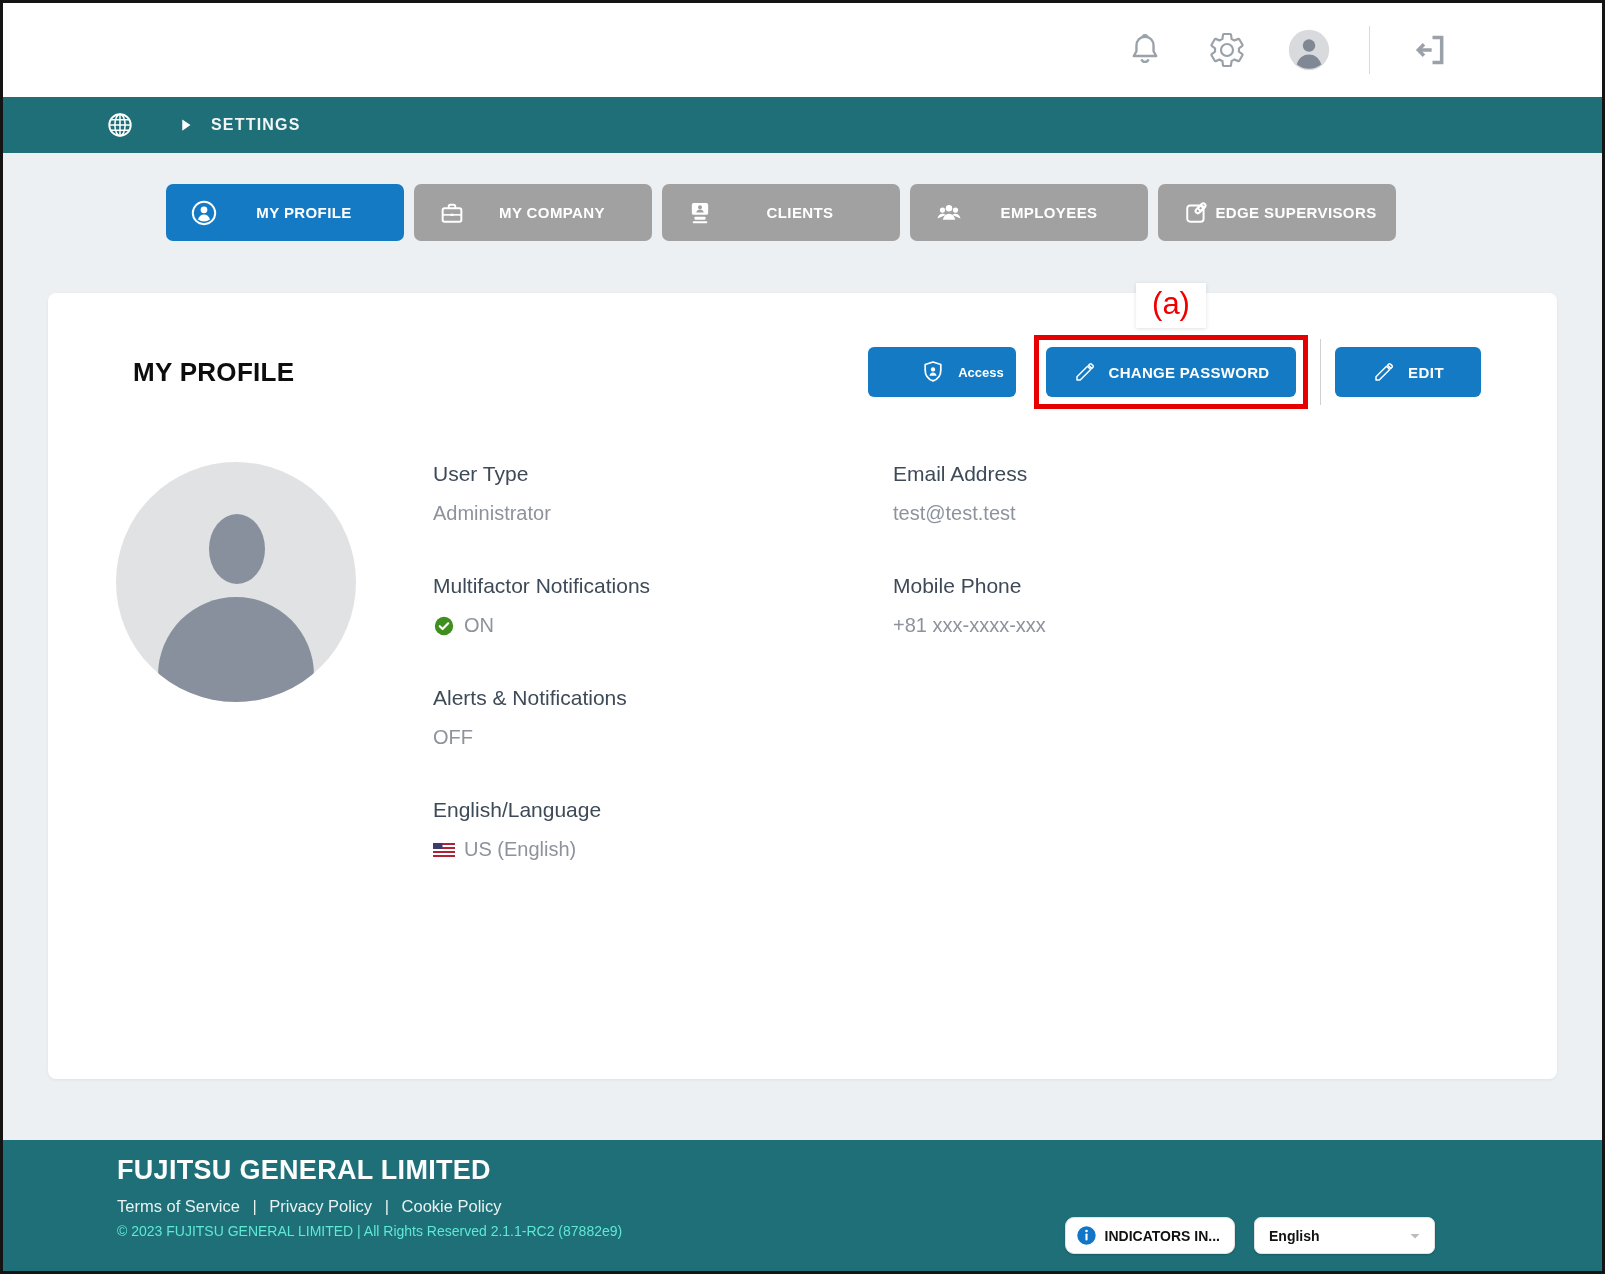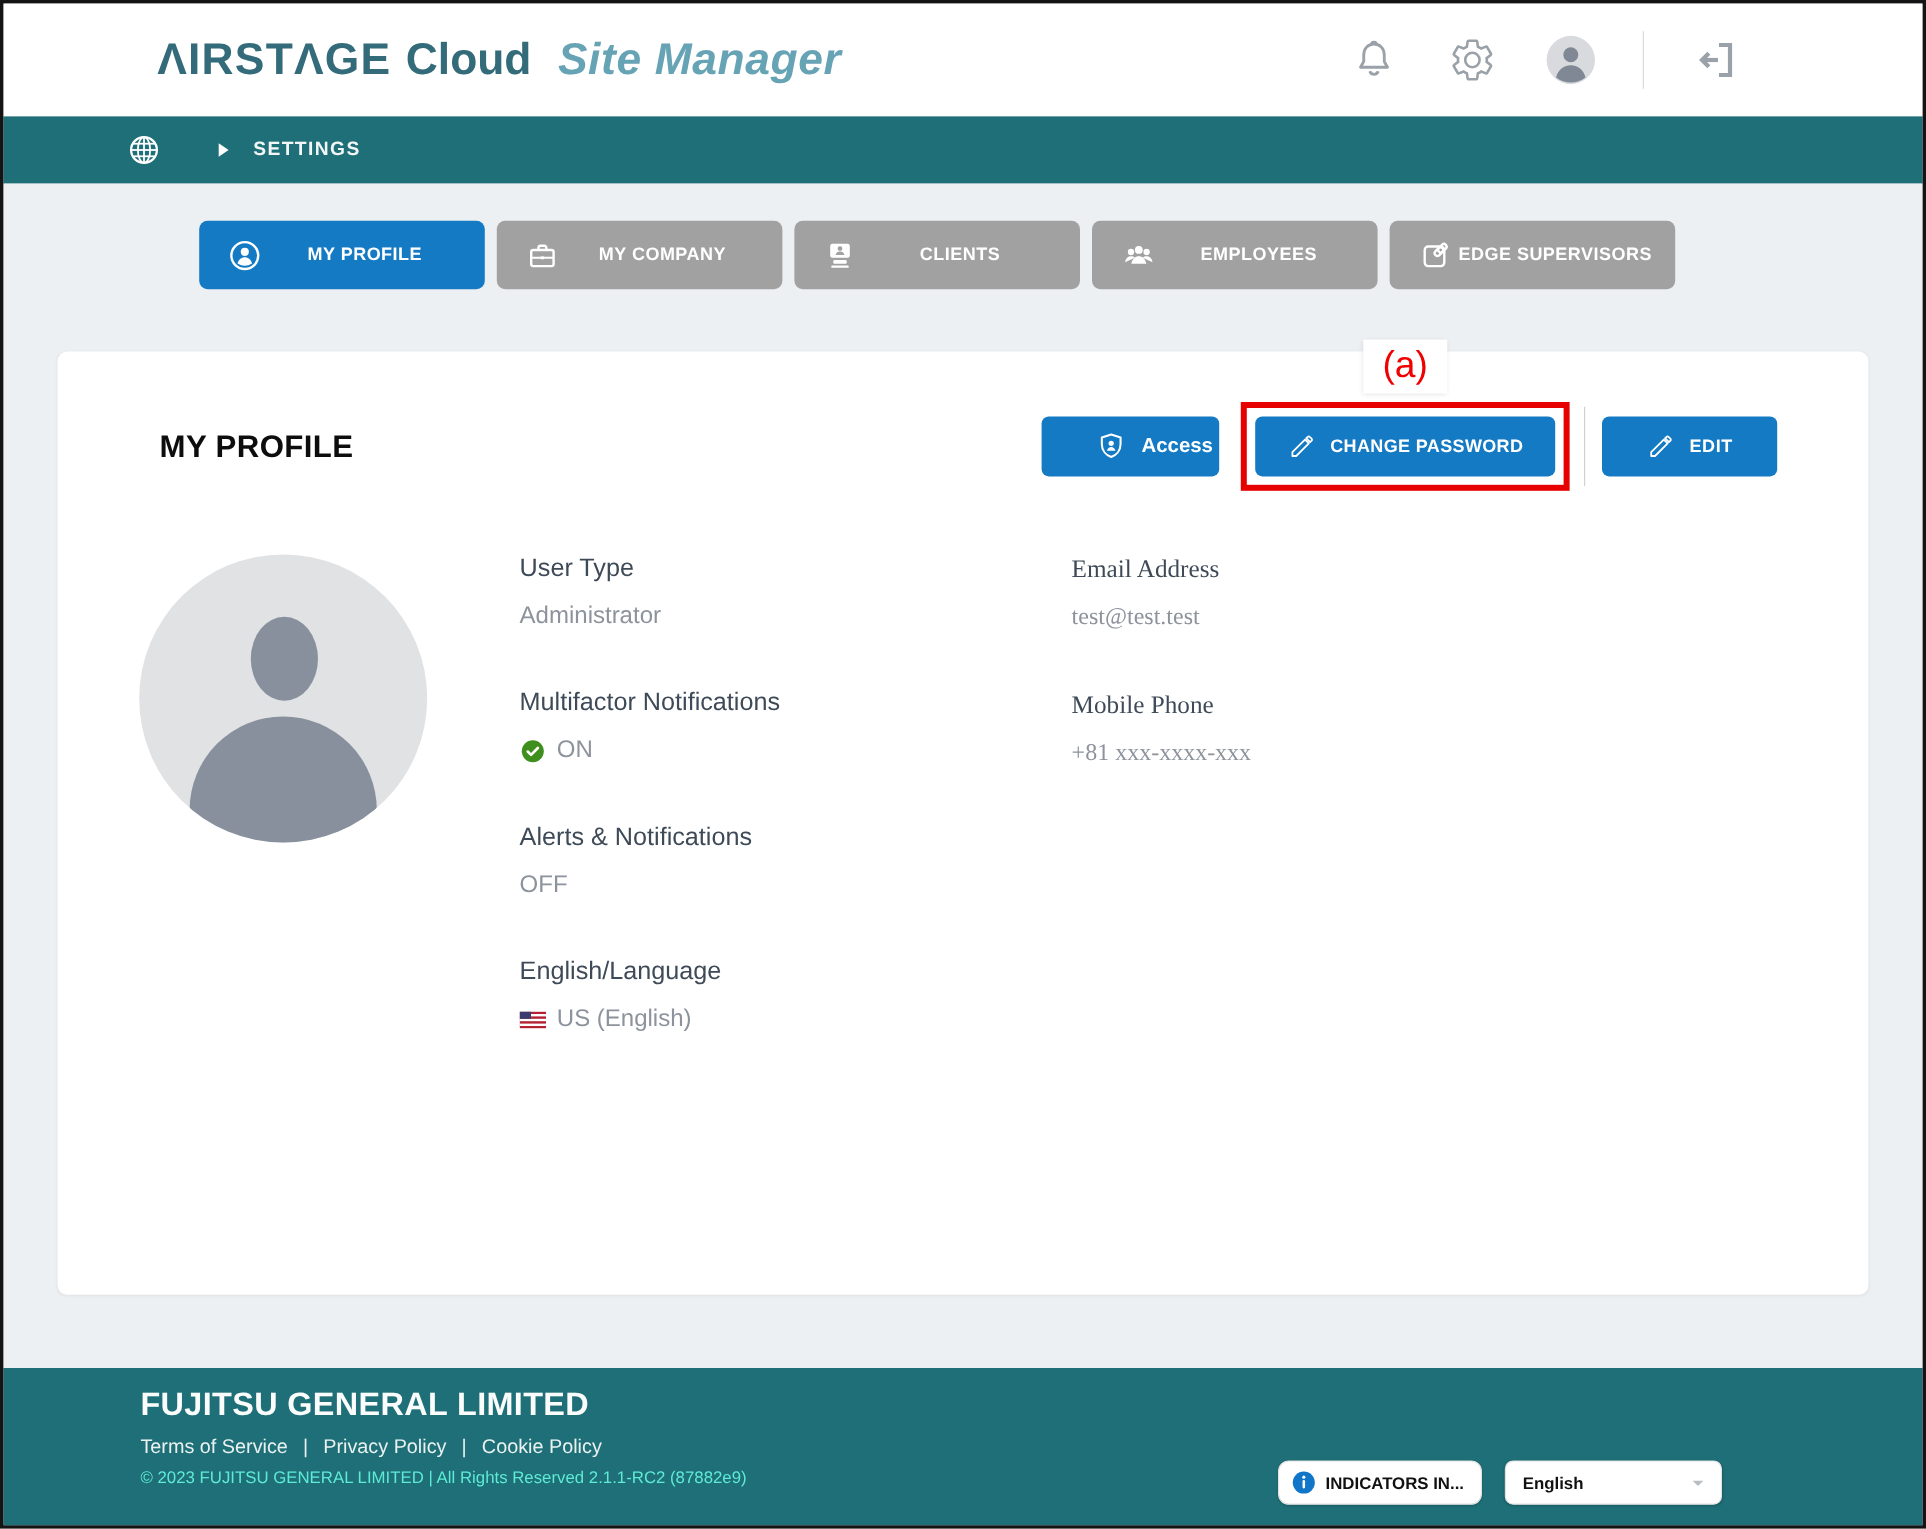--- a/index.html
+++ b/index.html
@@ -31,38 +31,38 @@
   .tab { width:238px; height:57px; border-radius:7px; background:#a1a1a1; color:#fff; display:flex; align-items:center; padding:0 14px 0 24px; cursor:pointer; }
   .tab.active { background:#147ac4; }
   .tab .tab-label { flex:1; text-align:center; font-size:15px; font-weight:700; letter-spacing:0.4px; }
 
   
   .card { position:relative; margin:52px 45px 0 45px; height:786px; background:#ffffff; border-radius:8px; box-shadow:0 1px 3px rgba(0,0,0,0.06); padding:42px 40px 0 40px; }
   .card-header { display:flex; align-items:center; }
   .card-title { font-size:26px; font-weight:700; color:#0d0d0d; margin-left:45px; letter-spacing:0.3px; }
   .header-buttons { margin-left:auto; display:flex; align-items:center; margin-right:36px; }
   .btn { height:50px; background:#147ac4; border:none; border-radius:6px; color:#fff; font-family:"Liberation Sans",sans-serif; font-weight:700; display:flex; align-items:center; justify-content:center; gap:12px; cursor:pointer; }
-  .btn-access { width:148px; font-size:17px;padding-left:40px; }
+  .btn-access { width:148px; font-size:13px;padding-left:40px; }
   .btn-change { width:250px; font-size:15px; letter-spacing:0.3px; }
   .btn-edit { width:146px; font-size:15px; letter-spacing:0.5px; }
 
   .anno-wrap { position:relative; border:5px solid #e60000; padding:7px; margin-left:18px; }
   .anno-label { position:absolute; bottom:calc(100% + 12px); left:50%; transform:translateX(-50%); background:#ffffff; box-shadow:0 1px 4px rgba(0,0,0,0.12); padding:2px 16px 6px 16px; color:#f00000; font-size:31px; line-height:1.2; white-space:nowrap; }
   .btn-sep { width:1px; height:66px; background:#cfd2d5; margin:0 14px 0 12px; }
 
   
   .profile-row { display:flex; margin-top:53px; }
   .avatar-col { width:345px; padding-left:28px; flex-shrink:0; }
   .big-avatar { width:240px; height:240px; border-radius:50%; background:#e1e2e4; overflow:hidden; position:relative; }
   .big-avatar .head { position:absolute; left:93px; top:52px; width:56px; height:70px; border-radius:50%; background:#87909c; }
   .big-avatar .shoulders { position:absolute; left:42px; top:135px; width:156px; height:140px; border-radius:78px 78px 0 0; background:#87909c; }
 
   .fields-grid { display:flex; flex:1; }
   .fields-col-left { width:460px; }
-  .fields-col-right { flex:1;font-family:Liberation Serif, serif; }
+  .fields-col-right { flex:1; }
   .field-group { margin-bottom:49px; }
   .field-label { font-size:21px; color:#3e4a57; margin-bottom:16px; }
   .field-value { font-size:20px; color:#8d939c; display:flex; align-items:center; gap:9px; }
 
   
   .site-footer { height:131px; background:#1e6f77; flex-shrink:0; position:relative; padding:15px 0 0 114px; }
   .footer-company { color:#fbfdfc; font-size:27px; font-weight:700; letter-spacing:0.3px; }
   .footer-links { margin-top:11px; color:#e9f2f1; font-size:16.5px; }
   .footer-links .f-link { cursor:pointer; }
   .footer-links .f-sep { margin:0 8px; }
@@ -73,25 +73,20 @@
   .lang-select .chev { margin-left:auto; }
 
   svg { display:block; }
 </style>
 </head>
 <body>
 
 <div class="frame">
 
   <header class="topbar">
-    <div class="logo">
-      <span class="brand-main">ΛIRSTΛGE</span>
-      <span class="brand-cloud">Cloud</span>
-      <span class="brand-product">Site Manager</span>
-    </div>
     <div class="topbar-icons">
       <div class="icon-btn">
         <svg width="38" height="38" viewBox="0 0 24 24">
           <path d="M12 3.6c-3.2 0-5.4 2.4-5.4 5.7v3.5l-1.7 3h14.2l-1.7-3V9.3c0-3.3-2.2-5.7-5.4-5.7z" fill="none" stroke="#9aa1a8" stroke-width="1.5" stroke-linejoin="round"></path>
           <path d="M10.7 3.9a1.3 1.3 0 0 1 2.6 0" fill="none" stroke="#9aa1a8" stroke-width="1.5"></path>
           <path d="M9.8 17.9a2.3 2.3 0 0 0 4.4 0" fill="none" stroke="#9aa1a8" stroke-width="1.5"></path>
         </svg>
       </div>
       <div class="icon-btn">
         <svg width="40" height="40" viewBox="0 0 24 24">

